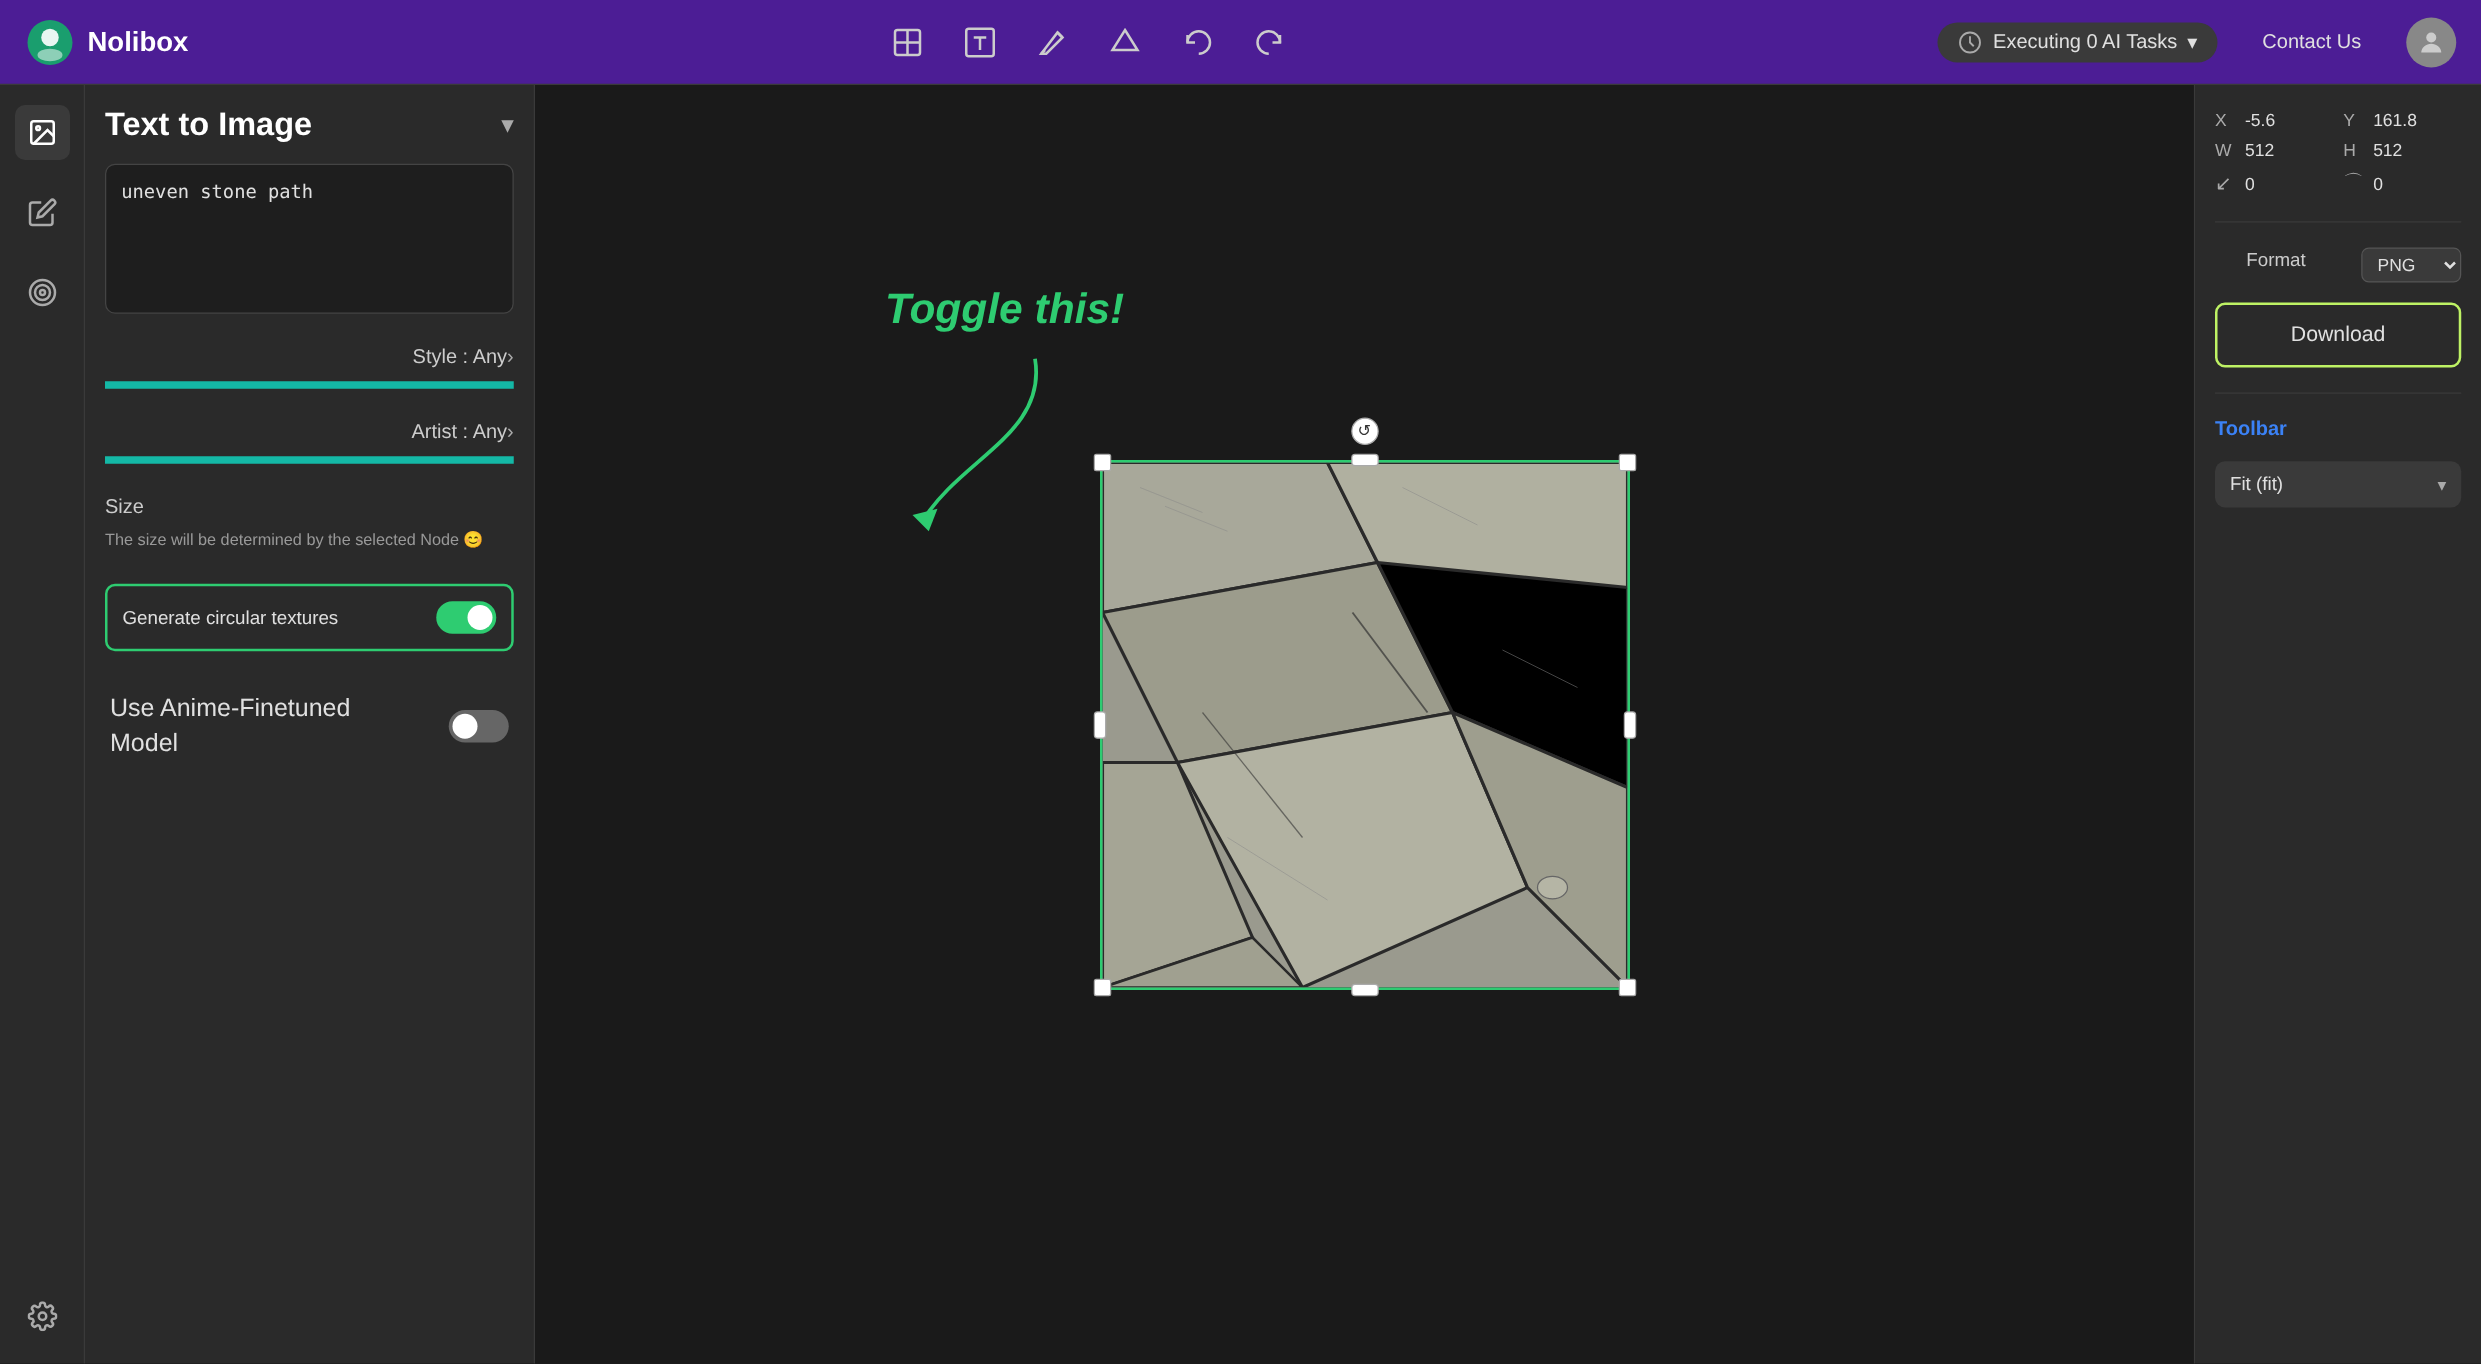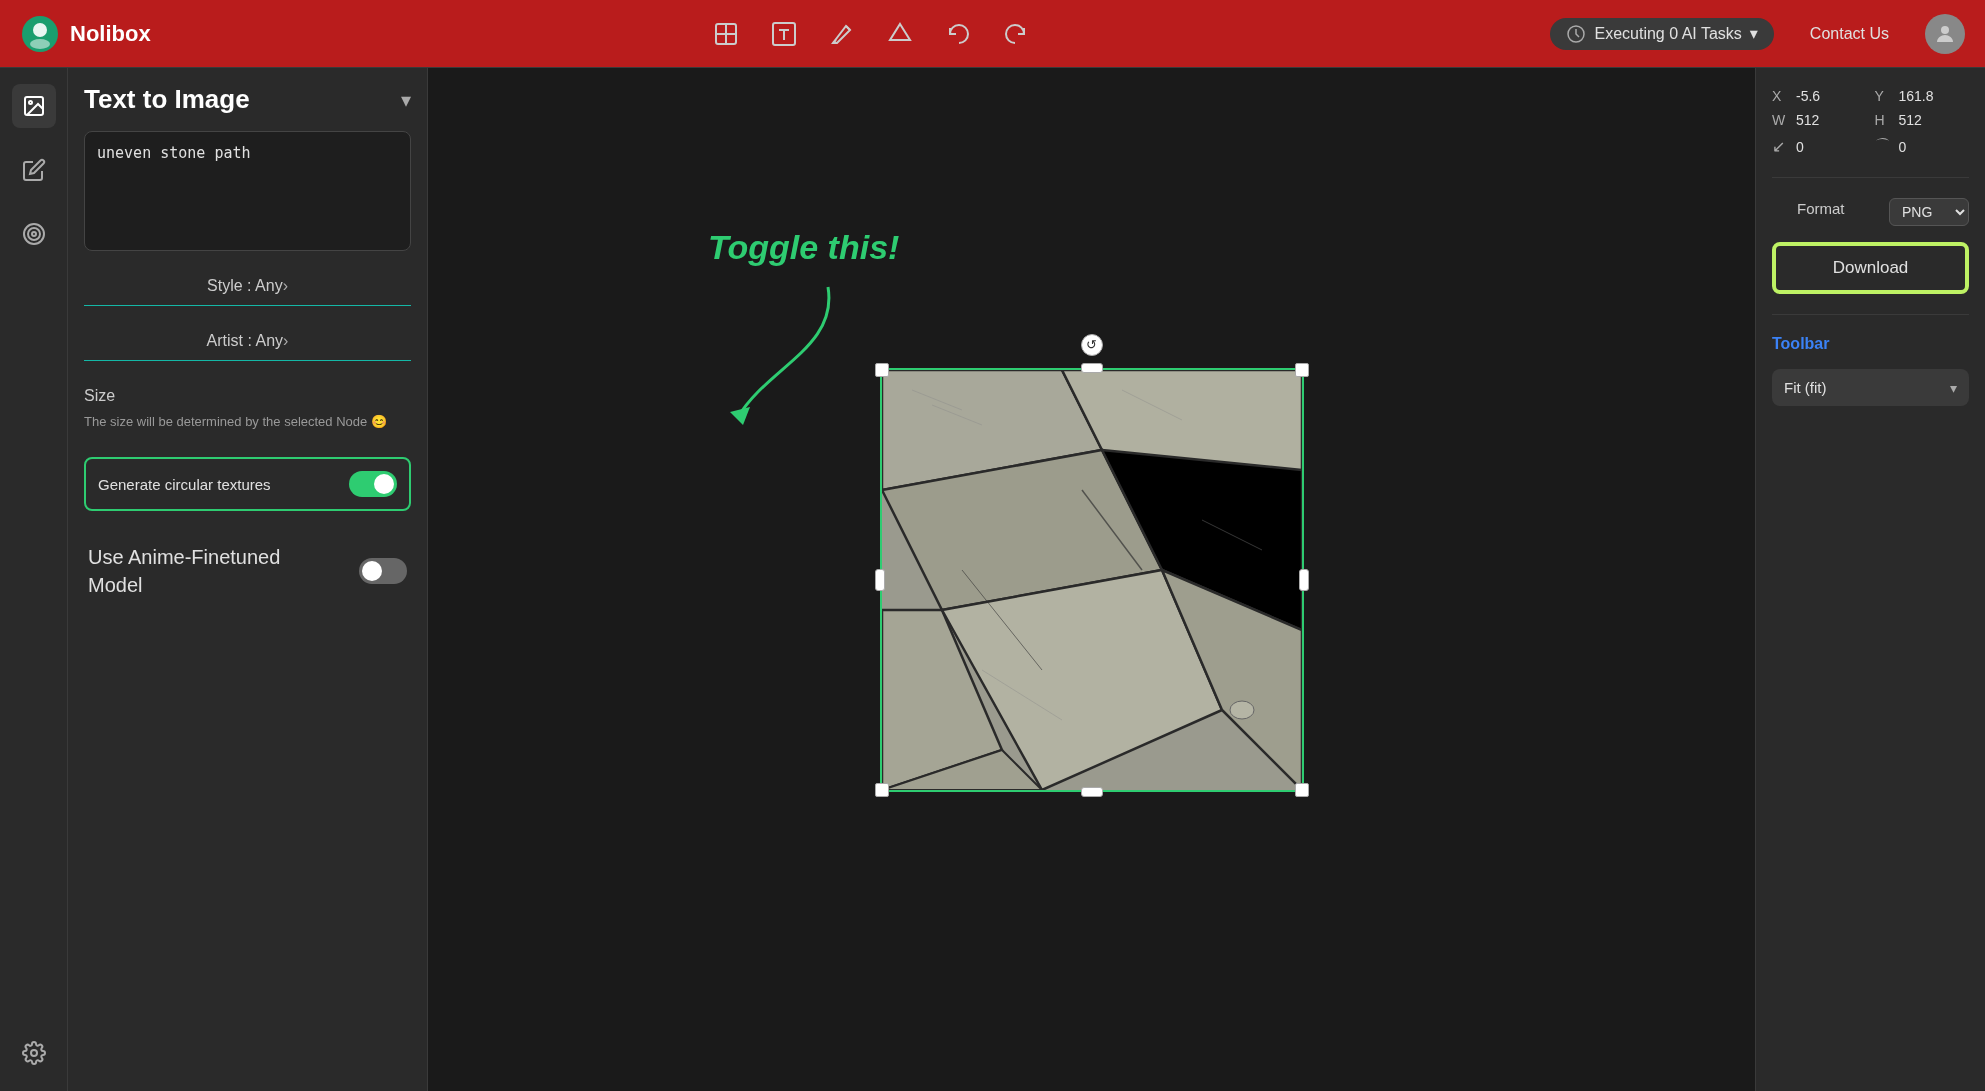--- a/index.html
+++ b/index.html
@@ -10,21 +10,21 @@
       width: 1985px;
       height: 1091px;
       overflow: hidden;
       display: flex;
       flex-direction: column;
     }
 
     
     .topbar {
       height: 68px;
-      background: #b91c1c;
+      background: #4c1d95;
       display: flex;
       align-items: center;
       padding: 0 20px;
       border-bottom: 1px solid #3a3a3a;
       flex-shrink: 0;
     }
     .logo-area {
       display: flex;
       align-items: center;
       gap: 10px;
@@ -163,23 +163,23 @@
       color: #e0e0e0;
       font-size: 15px;
       padding: 12px;
       resize: none;
       outline: none;
     }
 
     .option-row {
       display: flex;
       align-items: center;
-      justify-content: center;
+      justify-content: flex-end;
       padding: 10px 0;
-      border-bottom: 1px solid #14b8a6;
+      border-bottom: 6px solid #14b8a6;
       cursor: pointer;
     }
     .option-label {
       font-size: 16px;
       color: #cccccc;
     }
     .option-chevron { color: #aaaaaa; font-size: 16px; }
 
     .size-section { padding: 10px 0; }
     .size-label { font-size: 16px; color: #cccccc; margin-bottom: 8px; }
@@ -368,21 +368,21 @@
       color: #e0e0e0;
       font-size: 14px;
       padding: 4px 8px;
       cursor: pointer;
       outline: none;
     }
     .download-btn {
       width: 100%;
       height: 52px;
       background: #2a2a2a;
-      border: 4px solid #bef264;
+      border: 2px solid #bef264;
       border-radius: 8px;
       color: #e0e0e0;
       font-size: 17px;
       font-weight: 500;
       cursor: pointer;
     }
     .toolbar-label {
       font-size: 16px;
       color: #3b82f6;
       font-weight: 700;

